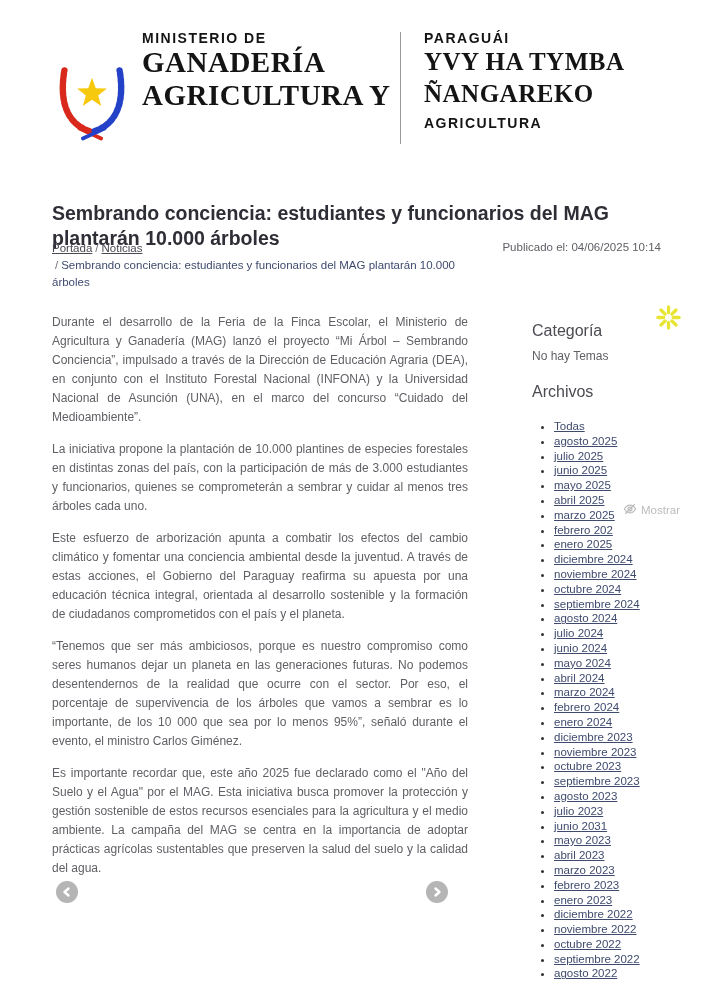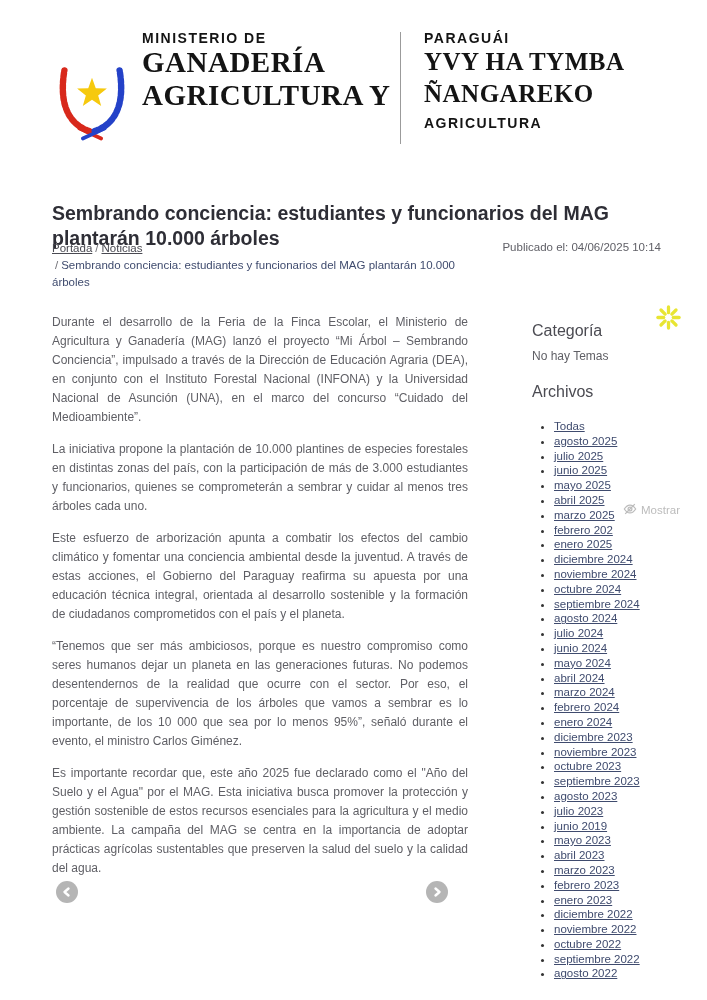--- a/index.html
+++ b/index.html
@@ -169,21 +169,21 @@
         <li><a>noviembre 2023</a></li>
 
         <li><a>octubre 2023</a></li>
 
         <li><a>septiembre 2023</a></li>
 
         <li><a>agosto 2023</a></li>
 
         <li><a>julio 2023</a></li>
 
-        <li><a>junio 2019</a></li>
+        <li><a>junio 2031</a></li>
 
         <li><a>mayo 2023</a></li>
 
         <li><a>abril 2023</a></li>
 
         <li><a>marzo 2023</a></li>
 
         <li><a>febrero 2023</a></li>
 
         <li><a>enero 2023</a></li>

